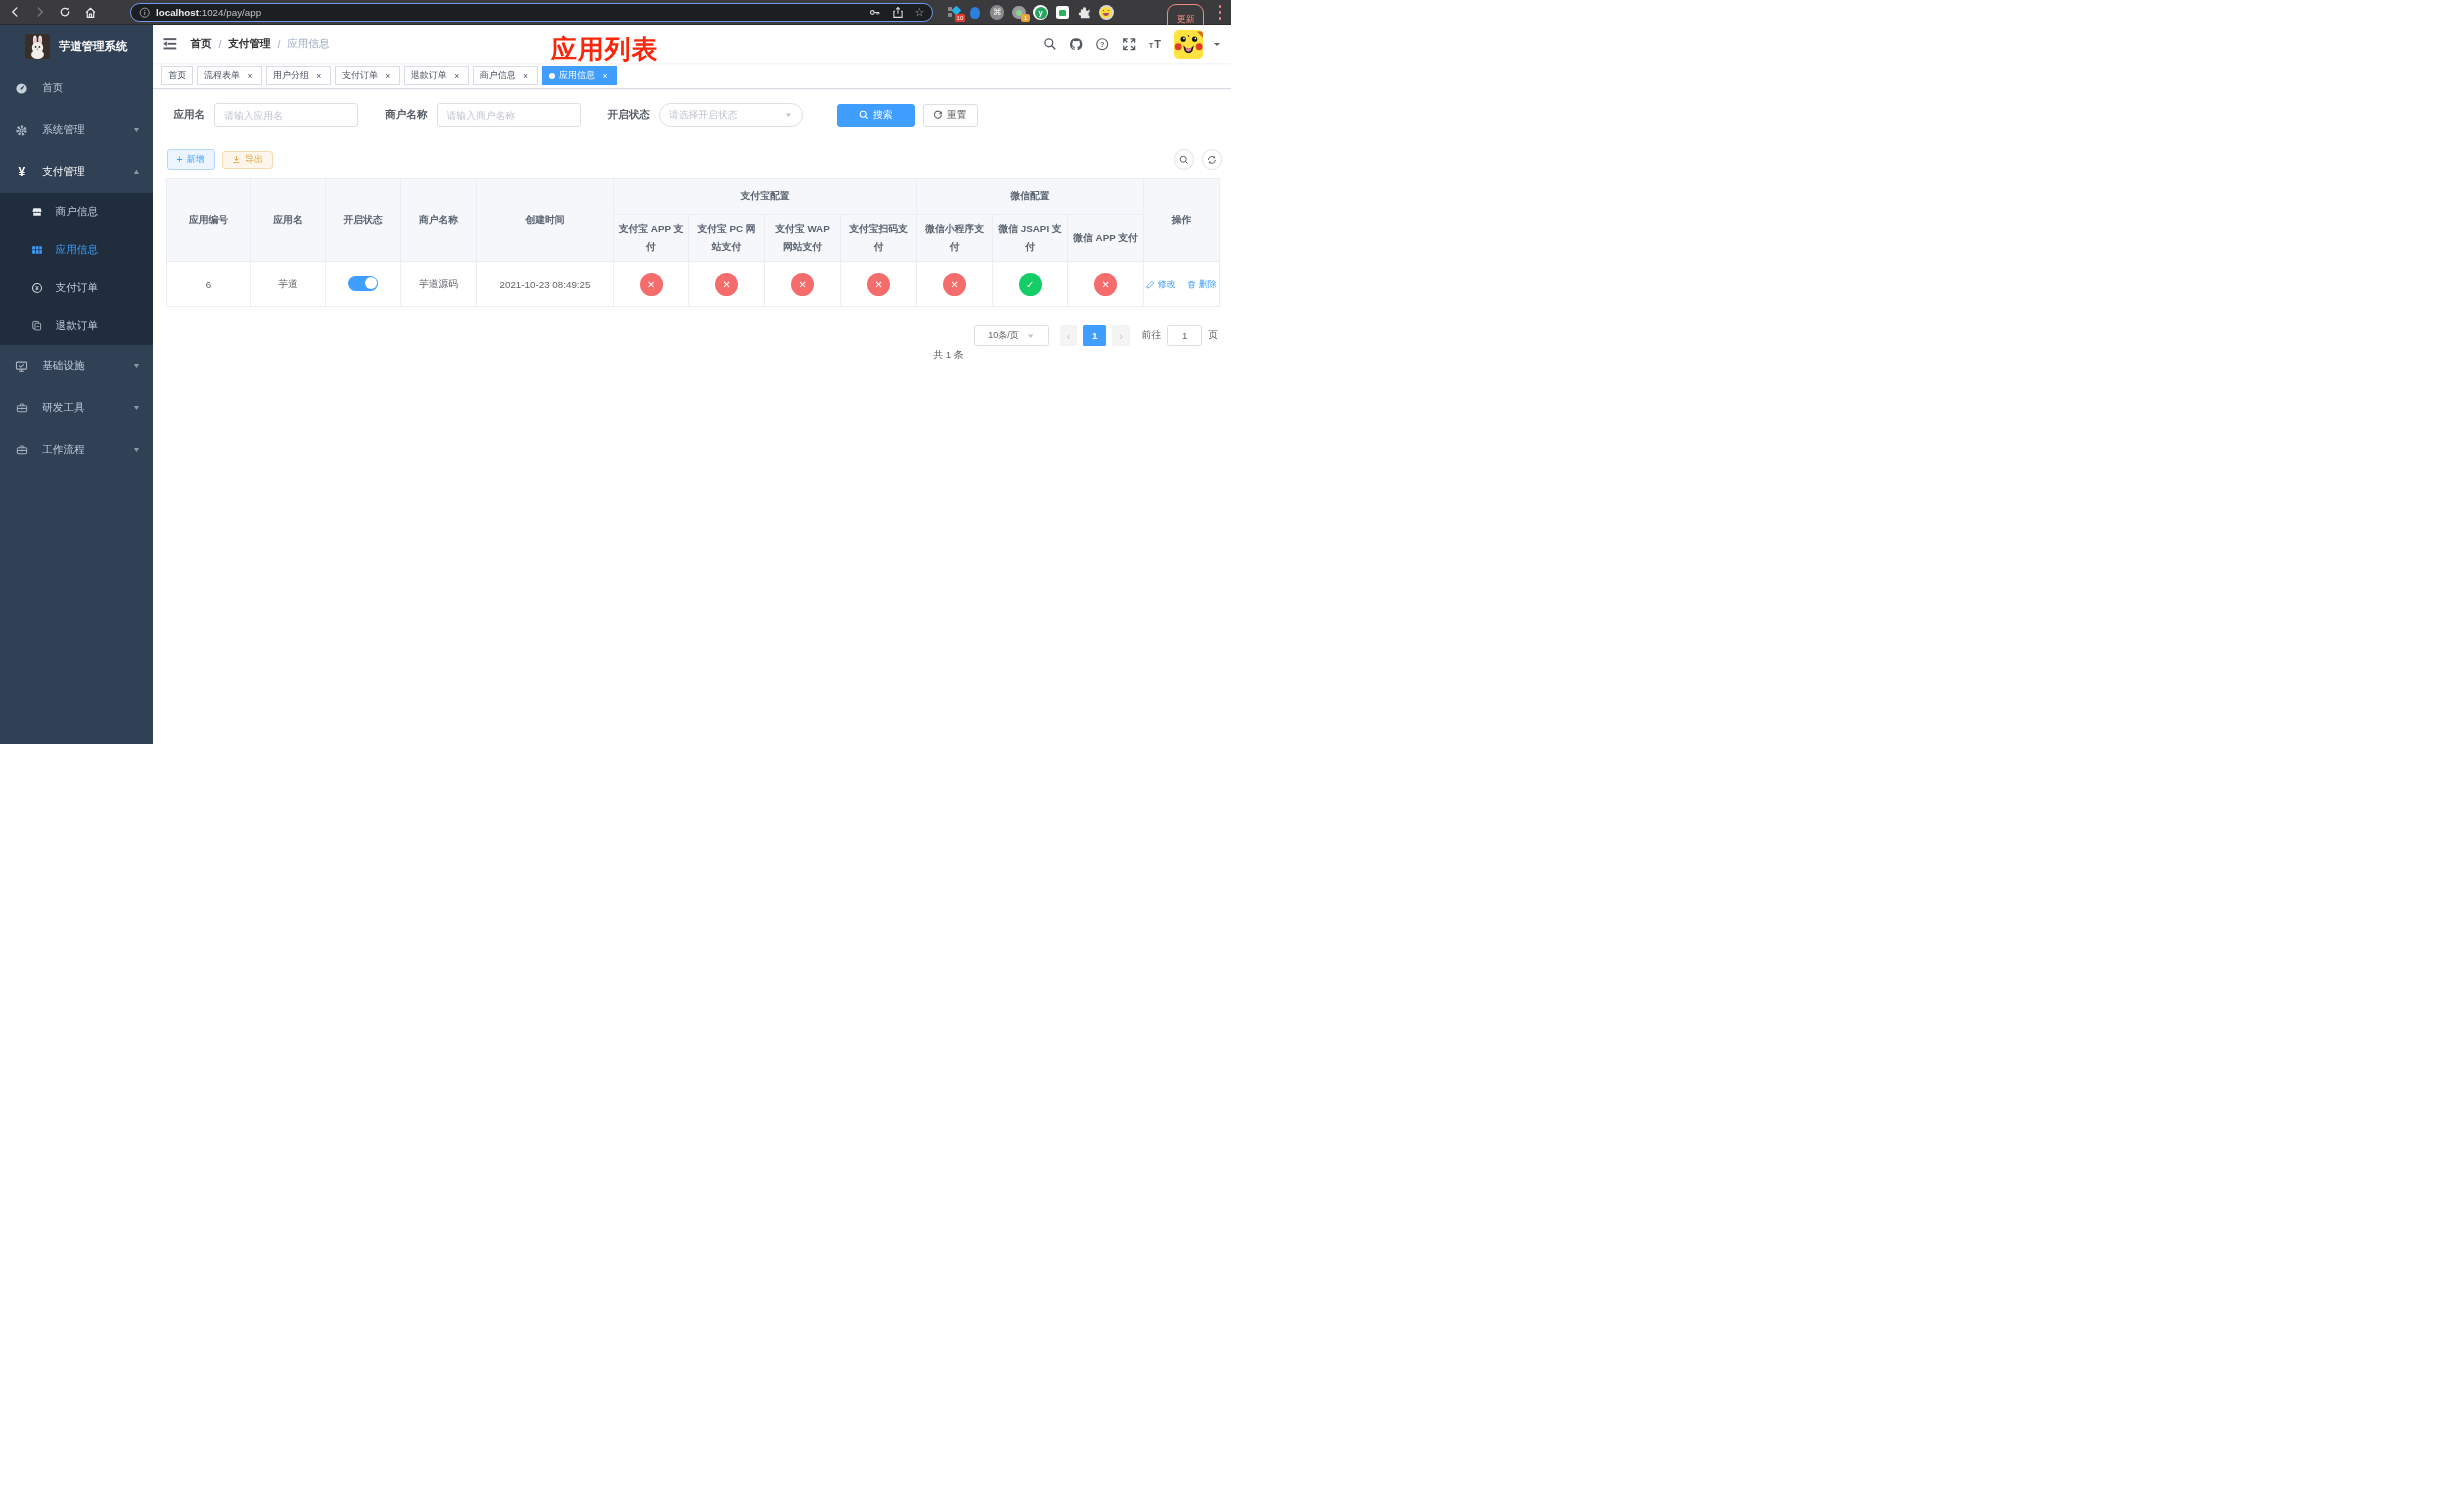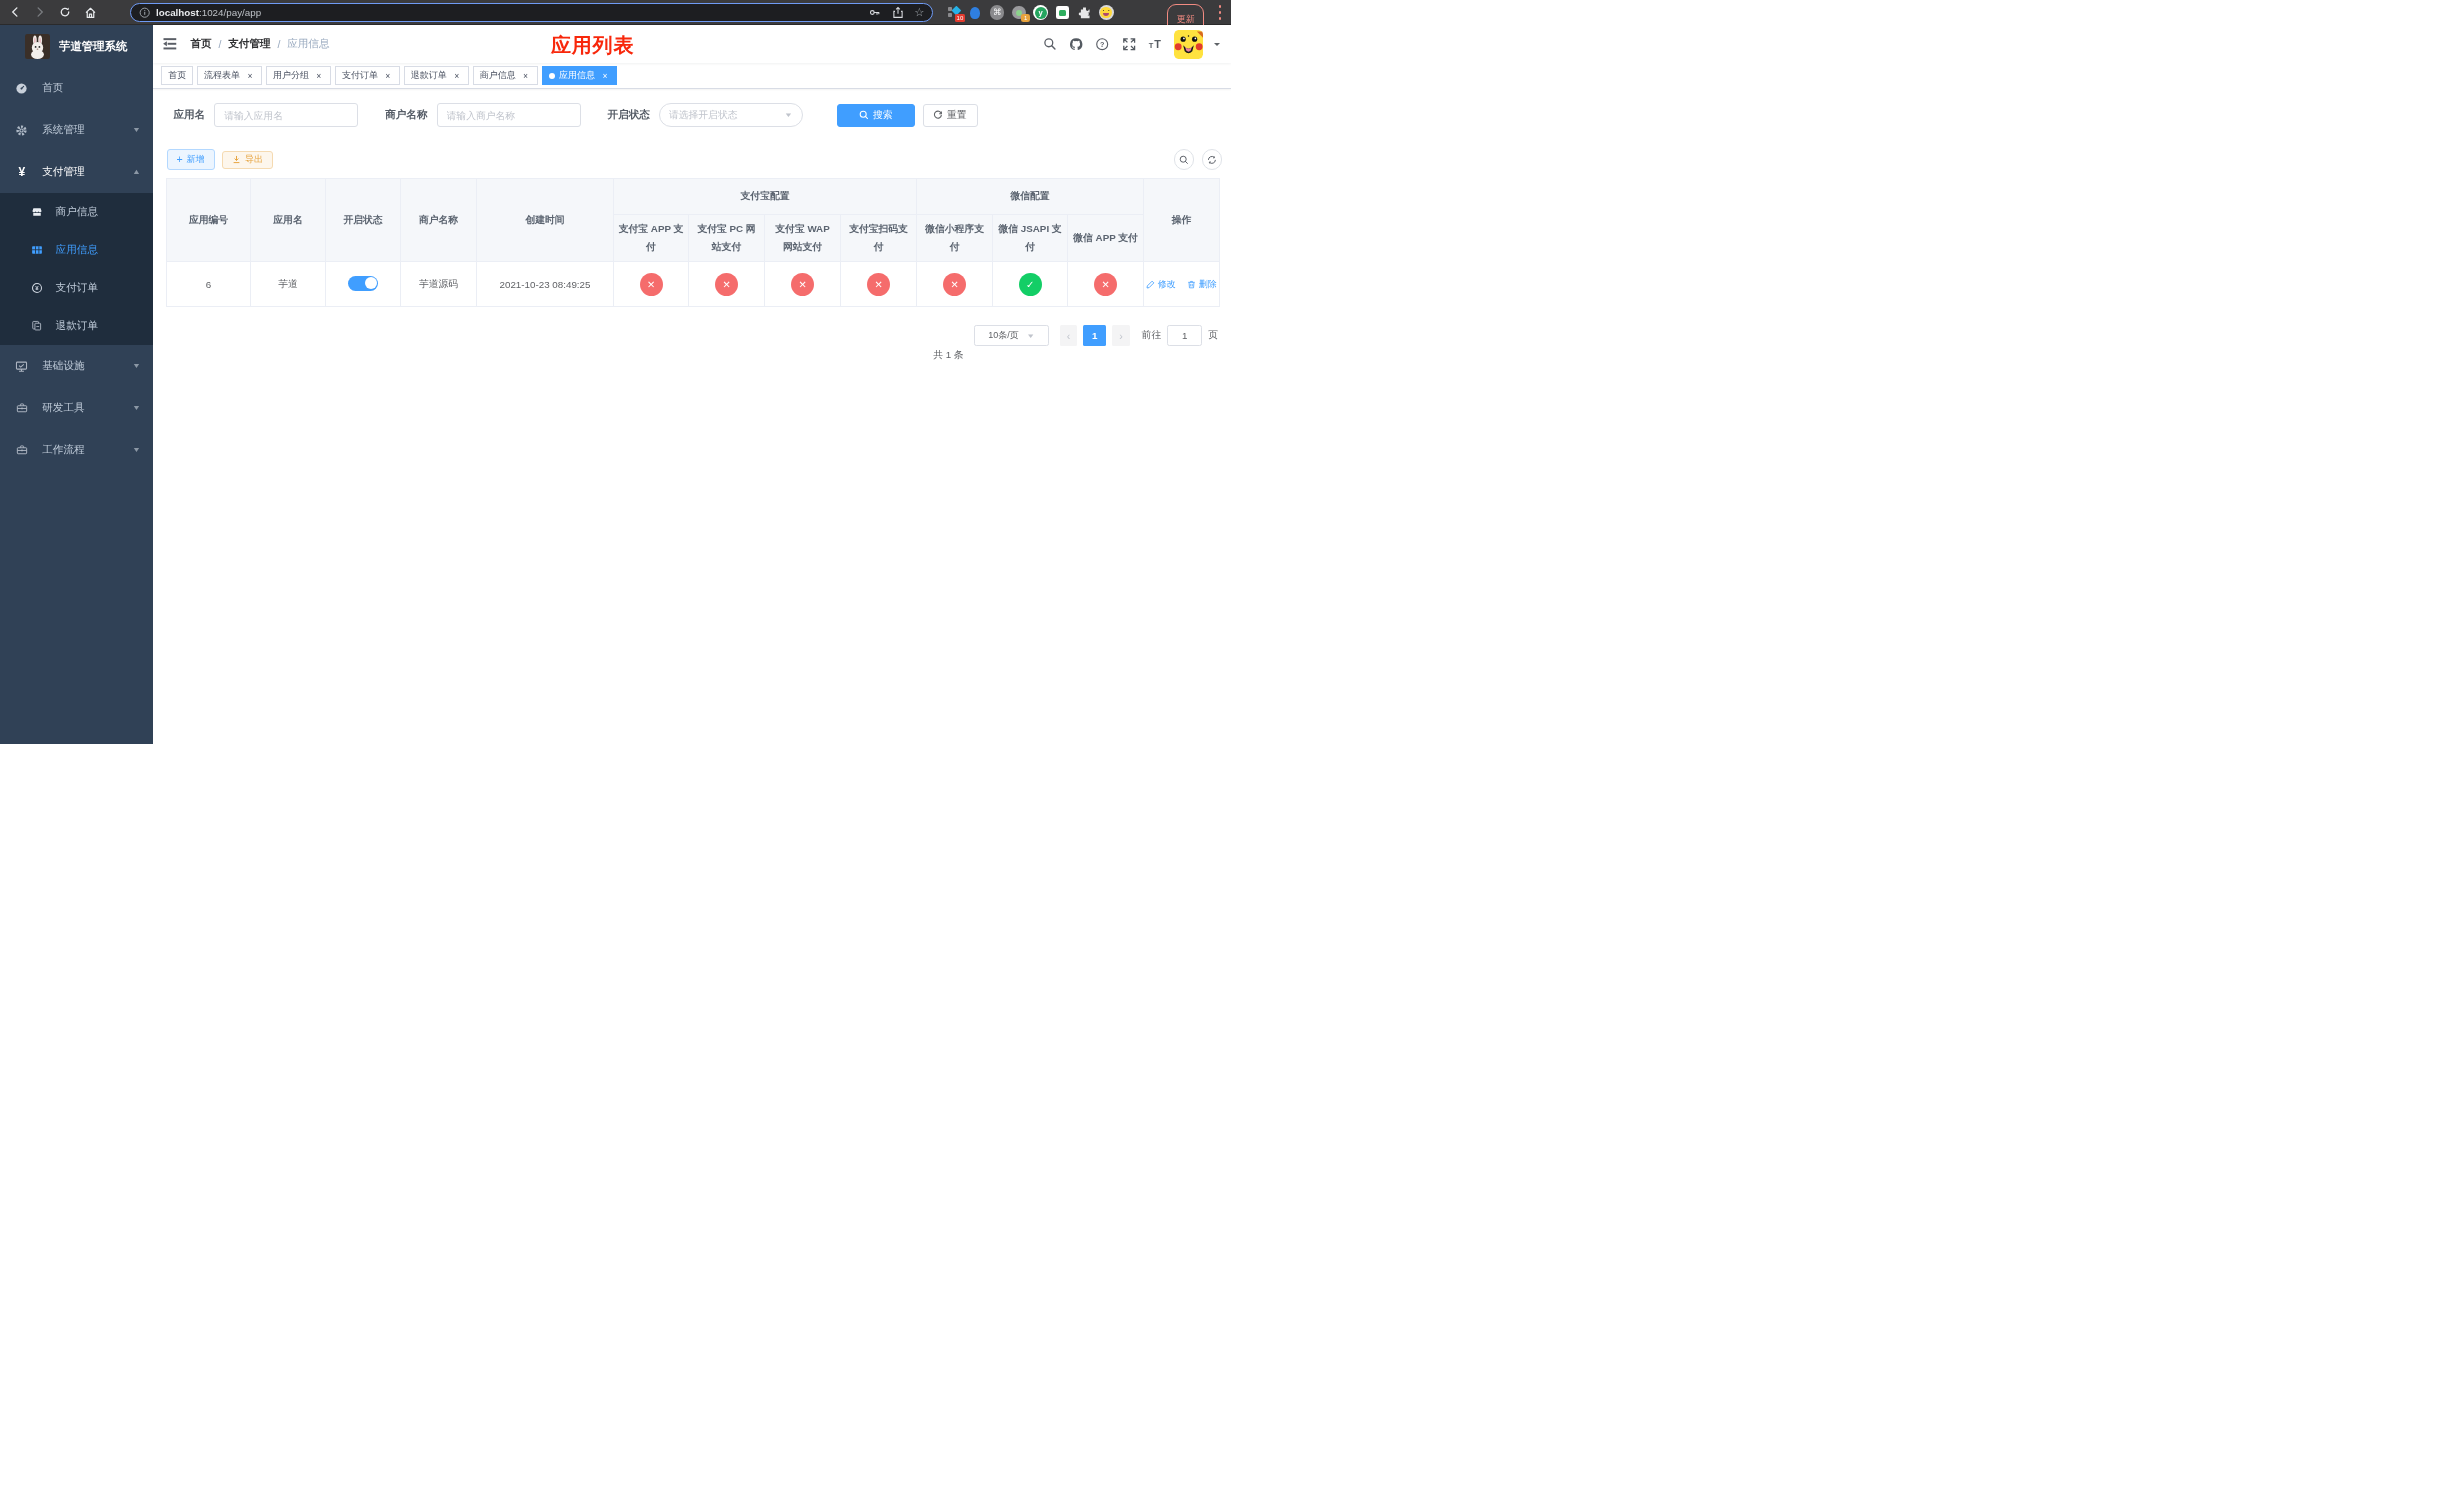--- a/index.html
+++ b/index.html
@@ -63,21 +63,21 @@
   .navbar{position:relative;height:38px;background:#fff;box-shadow:0 0.8px 3px rgba(0,21,41,.08);display:flex;align-items:center;z-index:3;}
   .hamburger{padding:0 9px;display:flex;align-items:center;height:100%;cursor:pointer;}
   .breadcrumb{display:flex;align-items:center;font-size:10.6px;margin-left:4.5px;gap:6.8px;}
   .bc-sep{color:#97a8be;}
   .bc-link{color:#303133;font-weight:600;}
   .bc-current{color:#97a8be;}
   .nav-right{position:absolute;right:10.6px;top:0;height:38px;display:flex;align-items:center;gap:11.4px;}
   .nav-icon{width:15px;height:15px;display:flex;align-items:center;justify-content:center;cursor:pointer;color:#5a5e66;}
   .avatar{width:29px;height:29px;border-radius:4.5px;overflow:hidden;cursor:pointer;}
   .caret-down{width:0;height:0;border:3.8px solid transparent;border-top-color:#5f6368;margin-top:3.8px;cursor:pointer;}
-  .annotation{position:absolute;left:398px;top:6.8px;font-size:20px;font-weight:900;color:#f8270b;letter-spacing:0.8px;z-index:5;white-space:nowrap;}
+  .annotation{position:absolute;left:398px;top:6.8px;font-size:26px;font-weight:900;color:#f8270b;letter-spacing:0.8px;z-index:5;white-space:nowrap;}
   
   .tags-bar{position:relative;height:26px;background:#fff;border-bottom:0.8px solid #d8dce5;box-shadow:0 0.8px 2.3px rgba(0,0,0,.08);display:flex;align-items:center;padding-left:8.3px;gap:3.8px;z-index:2;}
   .tag{height:19.7px;display:inline-flex;align-items:center;padding:0 6px;border:0.8px solid #d8dce5;background:#fff;color:#495060;font-size:9px;cursor:pointer;white-space:nowrap;}
   .tag .tag-close{margin-left:4.5px;font-size:8.3px;color:#495060;width:10.6px;height:10.6px;border-radius:50%;display:flex;align-items:center;justify-content:center;}
   .tag .tag-close:before{content:"×";}
   .tag.active{background:#409eff;border-color:#409eff;color:#fff;}
   .tag.active:before{content:"";width:6px;height:6px;border-radius:50%;background:#fff;margin-right:4.5px;}
   .tag.active .tag-close{color:#fff;}
   
   .content{position:absolute;top:64px;left:0;right:0;bottom:0;background:#fff;}

